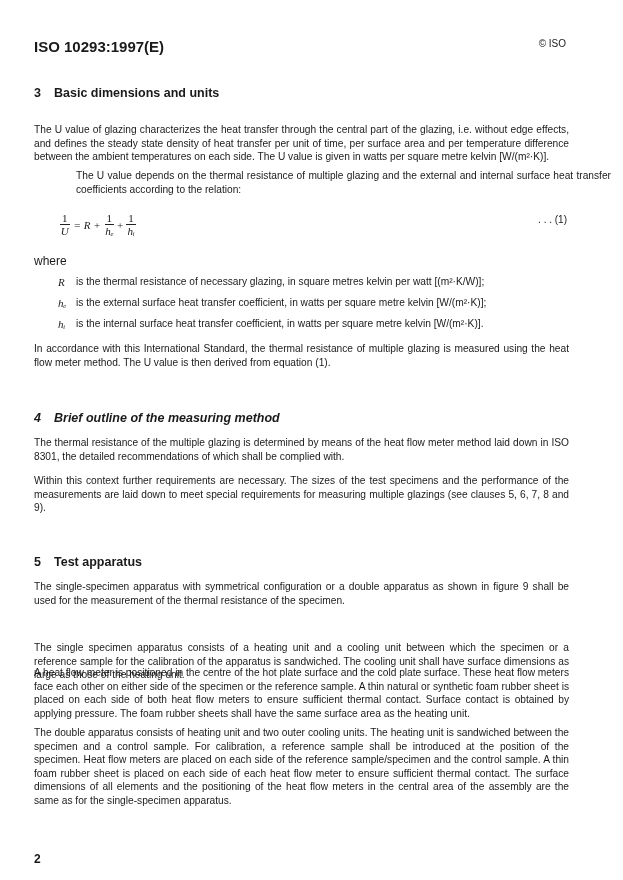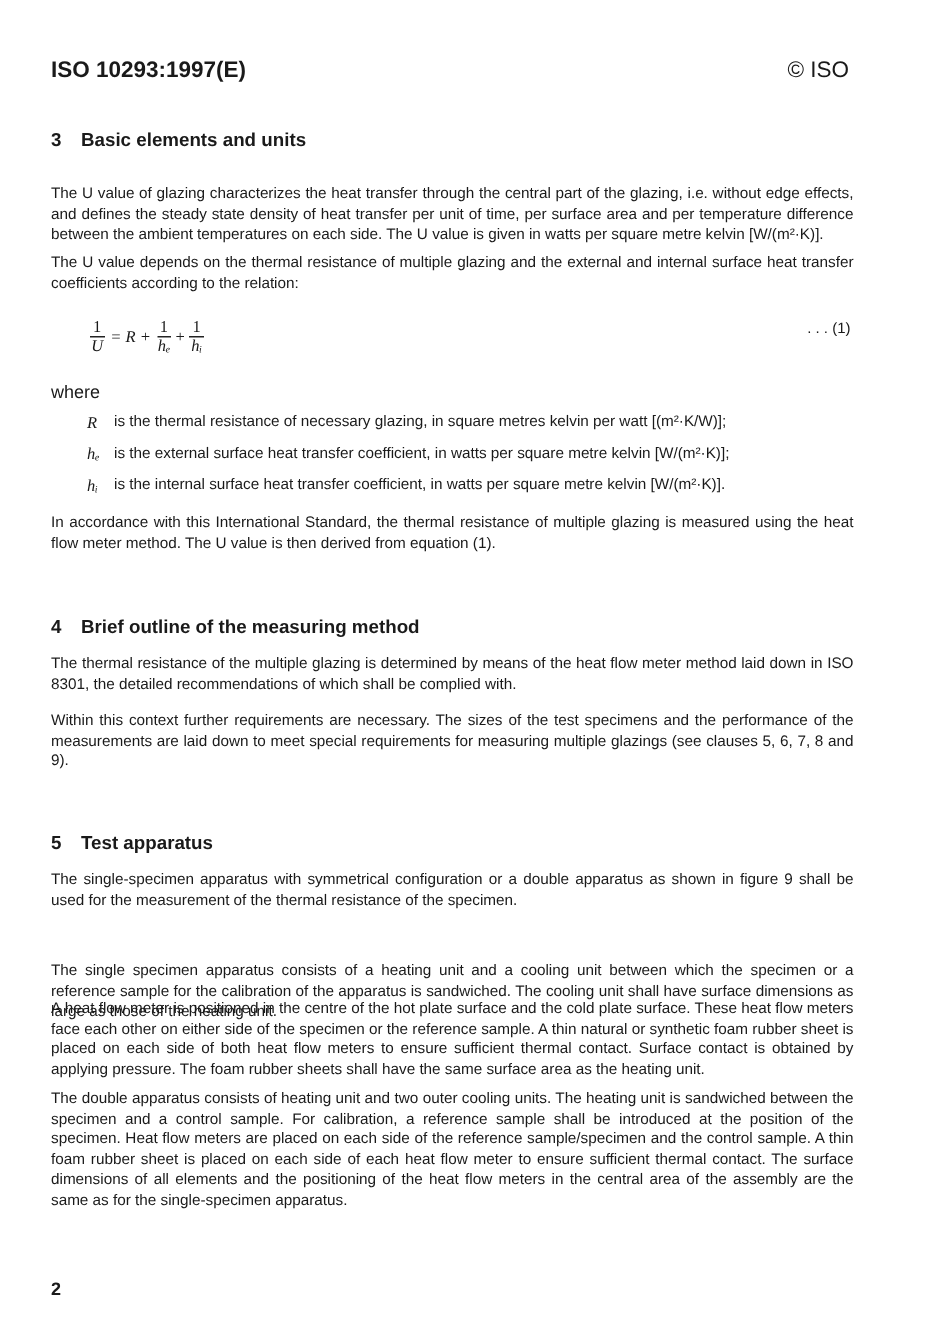--- a/index.html
+++ b/index.html
@@ -1,19 +1,19 @@
 <!DOCTYPE html>
 <html><head>
 <meta charset="utf-8">
 <style>
   html, body { margin: 0; padding: 0; background: #ffffff; }
   body { width: 623px; height: 880px; position: relative; overflow: hidden;
          font-family: "Liberation Sans", sans-serif; color: #1a1a1a; }
   .hdr-left { position: absolute; left: 34px; top: 38px; font-weight: bold; font-size: 15px; }
-  .hdr-right { position: absolute; right: 57px; top: 38px; font-size: 15px; }
+  .hdr-right { position: absolute; right: 57px; top: 38px; font-size: 10px; }
   .h { position: absolute; left: 34px; font-weight: bold; font-size: 12.5px; }
   .h .num { display: inline-block; width: 20px; }
   .p { position: absolute; left: 34px; width: 535px; font-size: 10.2px; line-height: 13.6px; text-align: justify; }
   .eq { position: absolute; left: 58px; top: 212px; font-family: "Liberation Serif", serif; font-size: 11px; display: flex; align-items: center; }
   .frac { display: inline-flex; flex-direction: column; align-items: center; margin: 0 2px; }
   .frac .n { border-bottom: 1px solid #222; padding: 0 2px; line-height: 12px; }
   .frac .d { line-height: 13px; font-style: italic; }
   .eqnum { position: absolute; right: 56px; top: 214px; font-size: 10px; }
   .where { position: absolute; left: 34px; top: 254px; font-size: 12px; }
   .def { position: absolute; left: 58px; font-size: 10.2px; display: flex; }
@@ -21,24 +21,24 @@
   .pagenum { position: absolute; left: 34px; top: 852px; font-weight: bold; font-size: 12px; }
 </style>
 </head>
 <body>
 
 <div>
   <div class="hdr-left">ISO 10293:1997(E)</div>
   <div class="hdr-right">© ISO</div>
 
   <div class="h" style="top:86px;">
-    <span class="num">3</span><span>Basic elements and units</span>
+    <span class="num">3</span><span>Basic dimensions and units</span>
   </div>
   <div class="p" style="top:112px;margin-top:11px;">The U value of glazing characterizes the heat transfer through the central part of the glazing, i.e. without edge effects, and defines the steady state density of heat transfer per unit of time, per surface area and per temperature difference between the ambient temperatures on each side. The U value is given in watts per square metre kelvin [W/(m²·K)].</div>
-  <div class="p" style="top:169px;">The U value depends on the thermal resistance of multiple glazing and the external and internal surface heat transfer coefficients according to the relation:</div>
+  <div class="p" style="top:169px;margin-left:42px;">The U value depends on the thermal resistance of multiple glazing and the external and internal surface heat transfer coefficients according to the relation:</div>
 
   <div class="eq">
     <span class="frac">
       <span class="n">1</span>
       <span class="d">U</span>
     </span>
     <span style="font-style:italic;margin:0 2px;">= R +</span>
     <span class="frac">
       <span class="n">1</span>
       <span class="d">hₑ</span>
@@ -61,21 +61,21 @@
     <span class="sym">hₑ</span>
     <span>is the external surface heat transfer coefficient, in watts per square metre kelvin [W/(m²·K)];</span>
   </div>
   <div class="def" style="top:318px;">
     <span class="sym">hᵢ</span>
     <span>is the internal surface heat transfer coefficient, in watts per square metre kelvin [W/(m²·K)].</span>
   </div>
 
   <div class="p" style="top:342px;">In accordance with this International Standard, the thermal resistance of multiple glazing is measured using the heat flow meter method. The U value is then derived from equation (1).</div>
 
-  <div class="h" style="top:411px;">
+  <div class="h" style="top:411px;font-style:italic;">
     <span class="num">4</span><span>Brief outline of the measuring method</span>
   </div>
   <div class="p" style="top:436px;">The thermal resistance of the multiple glazing is determined by means of the heat flow meter method laid down in ISO 8301, the detailed recommendations of which shall be complied with.</div>
   <div class="p" style="top:474px;">Within this context further requirements are necessary. The sizes of the test specimens and the performance of the measurements are laid down to meet special requirements for measuring multiple glazings (see clauses 5, 6, 7, 8 and 9).</div>
 
   <div class="h" style="top:555px;">
     <span class="num">5</span><span>Test apparatus</span>
   </div>
   <div class="p" style="top:580px;">The single-specimen apparatus with symmetrical configuration or a double apparatus as shown in figure 9 shall be used for the measurement of the thermal resistance of the specimen.</div>
   <div class="p" style="top:616px;margin-top:25px;">The single specimen apparatus consists of a heating unit and a cooling unit between which the specimen or a reference sample for the calibration of the apparatus is sandwiched. The cooling unit shall have surface dimensions as large as those of the heating unit.</div>

